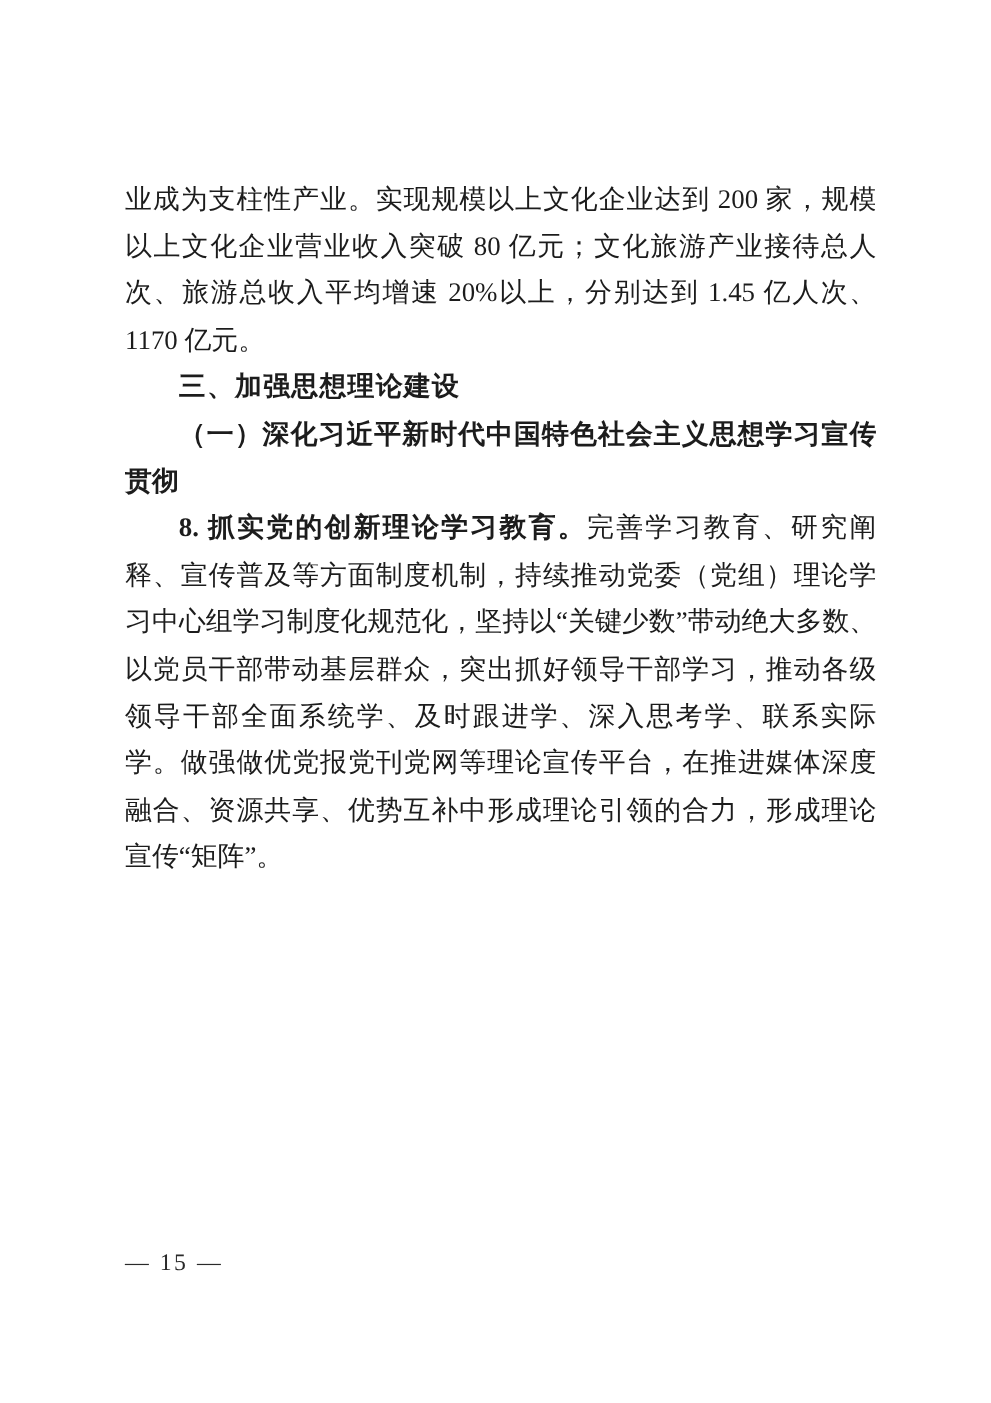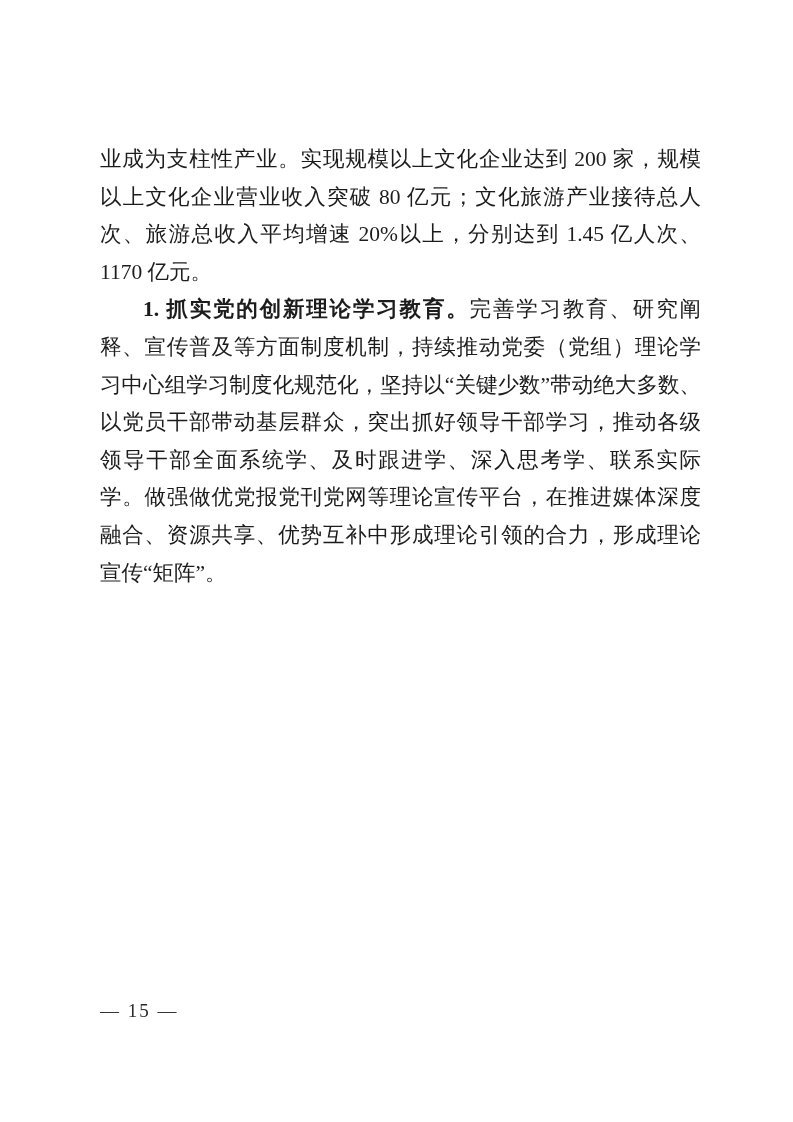--- a/index.html
+++ b/index.html
@@ -68,22 +68,24 @@
 </head>
 <body>
 
 <div class="sheet">
 
   <div class="body-text">
 
     <p class="para"><span>业成为支柱性产业。实现规模以上文化企业达到 200 家，规模以上文化企业营业收入突破 80 亿元；文化旅游产业接待总人次、旅游总收入平均增速 20%以上，分别达到 1.45 亿人次、1170 亿元。</span></p>
 
 
+    <h2 class="section-heading">三、加强思想理论建设</h2>
 
 
+    <h3 class="sub-heading">（一）深化习近平新时代中国特色社会主义思想学习宣传贯彻</h3>
 
-    <p class="para indent"><span class="lead-bold">1. 抓实党的创新理论学习教育。</span><span>完善学习教育、研究阐释、宣传普及等方面制度机制，持续推动党委（党组）理论学习中心组学习制度化规范化，坚持以“关键少数”带动绝大多数、以党员干部带动基层群众，突出抓好领导干部学习，推动各级领导干部全面系统学、及时跟进学、深入思考学、联系实际学。做强做优党报党刊党网等理论宣传平台，在推进媒体深度融合、资源共享、优势互补中形成理论引领的合力，形成理论宣传“矩阵”。</span></p>
+    <p class="para indent"><span class="lead-bold">8. 抓实党的创新理论学习教育。</span><span>完善学习教育、研究阐释、宣传普及等方面制度机制，持续推动党委（党组）理论学习中心组学习制度化规范化，坚持以“关键少数”带动绝大多数、以党员干部带动基层群众，突出抓好领导干部学习，推动各级领导干部全面系统学、及时跟进学、深入思考学、联系实际学。做强做优党报党刊党网等理论宣传平台，在推进媒体深度融合、资源共享、优势互补中形成理论引领的合力，形成理论宣传“矩阵”。</span></p>
 
   </div>
 
   <div class="footer">— 15 —</div>
 
 </div>
 
 </body></html>

